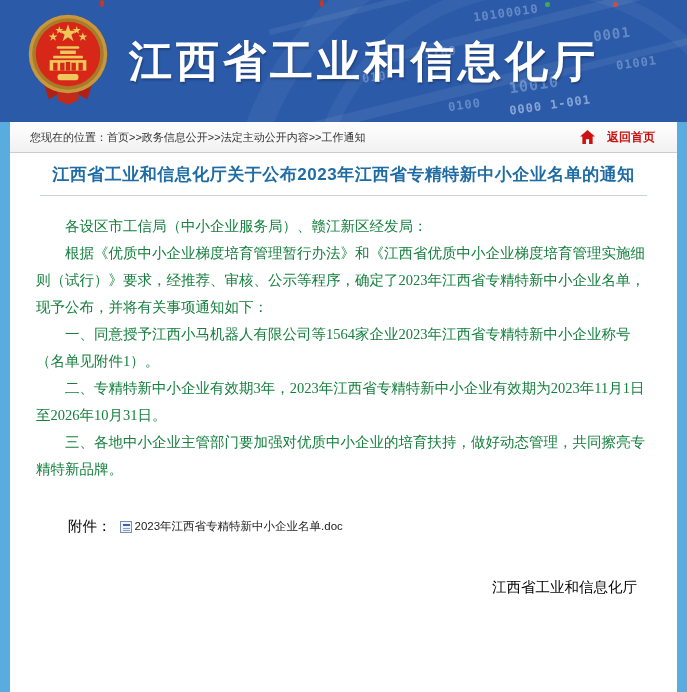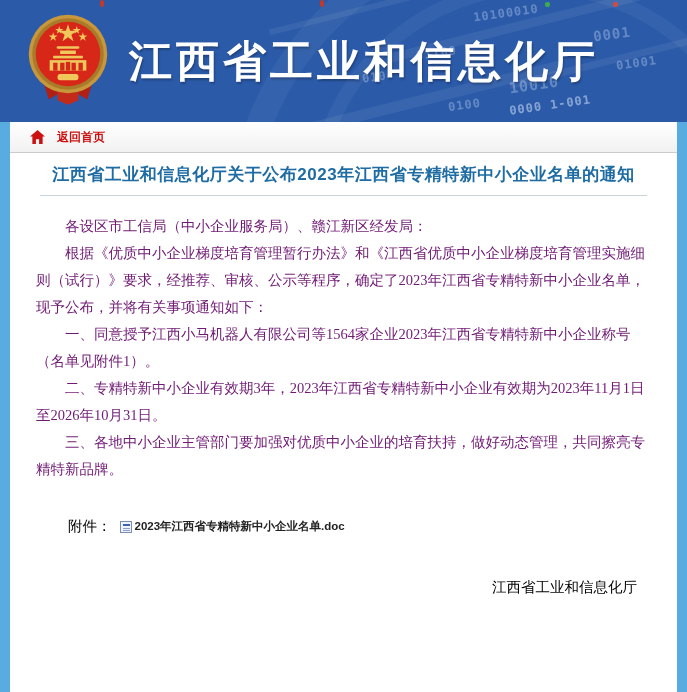--- a/index.html
+++ b/index.html
@@ -60,33 +60,33 @@
   .eye-protect { display:flex; justify-content:flex-end; align-items:center; margin-top:13px; height:13px; }
   .eye-protect .lbl { font-size:11px; color:#333; margin-right:4px; }
   .swatch { width:14px; height:12px; border:1px solid #555; margin-left:2px; cursor:pointer; }
 
   .doc-title {
     margin-top:10px; text-align:center; color:#1e6ca3; font-size:17px; font-weight:bold;
     letter-spacing:0.5px;
   }
   .divider { border:none; border-top:1px solid #c9d4dc; margin:9px 4px 0; }
 
-  .doc-body { font-family:"Liberation Serif","DejaVu Serif",serif; font-size:14.5px; color:#701a75; }
+  .doc-body { font-family:"Liberation Serif","DejaVu Serif",serif; font-size:14.5px; color:#15803d; }
   .doc-body p { text-indent:2em; line-height:27px; }
   .doc-body p.first { margin-top:17px; }
 
   .attachment { margin-top:34px; padding-left:32px; display:flex; align-items:center; font-size:14.5px;
     font-family:"Liberation Serif","DejaVu Serif",serif; }
   .doc-icon { display:inline-block; width:12px; height:12px; border:1px solid #7a8db0; background:#eef2fb;
     margin:0 3px 0 8px; position:relative; }
   .doc-icon::before { content:""; position:absolute; left:2px; top:2px; width:7px; height:2px; background:#3a62b5; }
   .doc-icon::after { content:""; position:absolute; left:2px; top:6px; width:7px; height:1px;
     box-shadow:0 2px 0 #8aa0c8; background:#8aa0c8; }
   .attachment a { font-size:11.5px; color:#222; text-decoration:none; cursor:pointer;
-    font-family:"Liberation Sans","DejaVu Sans",sans-serif;font-weight:bold; }
+    font-family:"Liberation Sans","DejaVu Sans",sans-serif; }
 
   .signature { margin-top:42px; text-align:right; padding-right:14px; font-size:14.5px;
     font-family:"Liberation Serif","DejaVu Serif",serif; }
 </style>
 </head>
 <body>
 
 <div class="page">
 
   <header class="site-header">
@@ -140,20 +140,23 @@
       </svg>
       <div class="brand-text">
         <h1>江西省工业和信息化厅</h1>
       </div>
     </div>
   </header>
 
   <div class="shell">
 
     <div class="breadcrumb-bar">
+      <div class="crumbs">
+        <span>您现在的位置：</span><span>首页&gt;&gt;政务信息公开&gt;&gt;法定主动公开内容&gt;&gt;工作通知</span>
+      </div>
       <div class="home-link">
         <svg viewBox="0 0 16 15">
           <path d="M8 0 L16 7 H13.5 V15 H9.7 V10 H6.3 V15 H2.5 V7 H0 Z" fill="#cc1111"></path>
         </svg>
         <span>返回首页</span>
       </div>
     </div>
 
     <div class="content">
 

